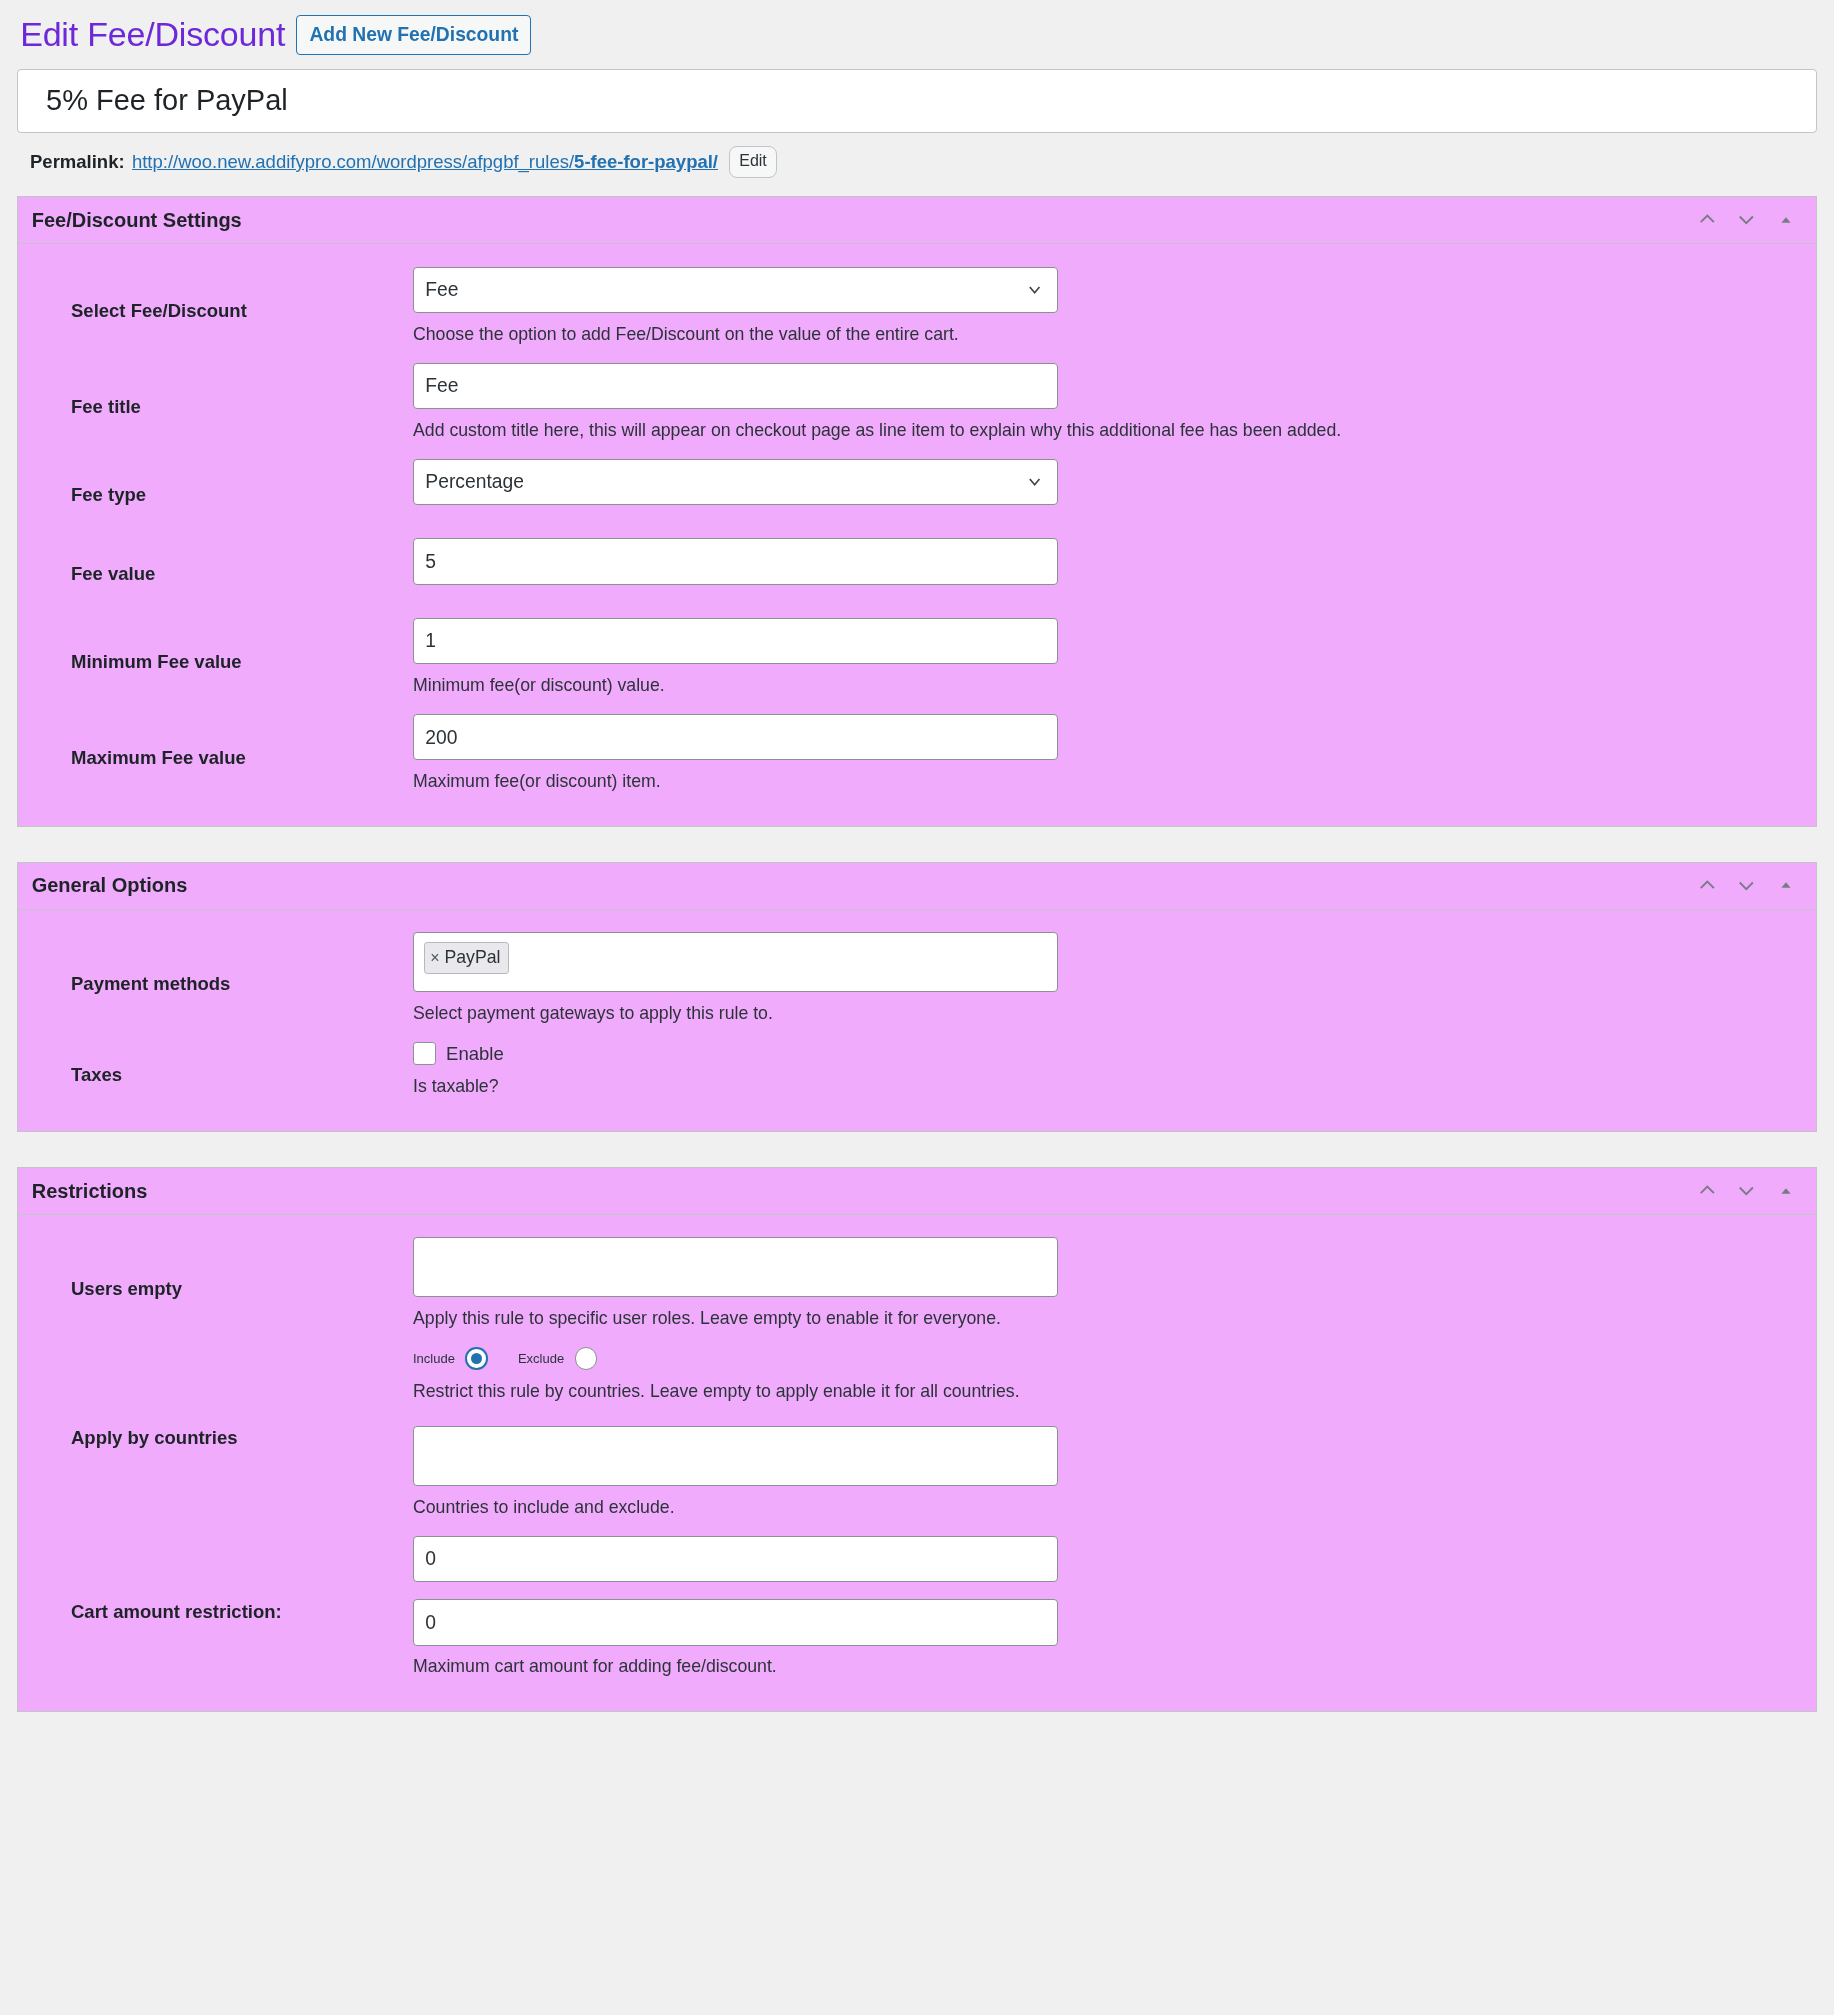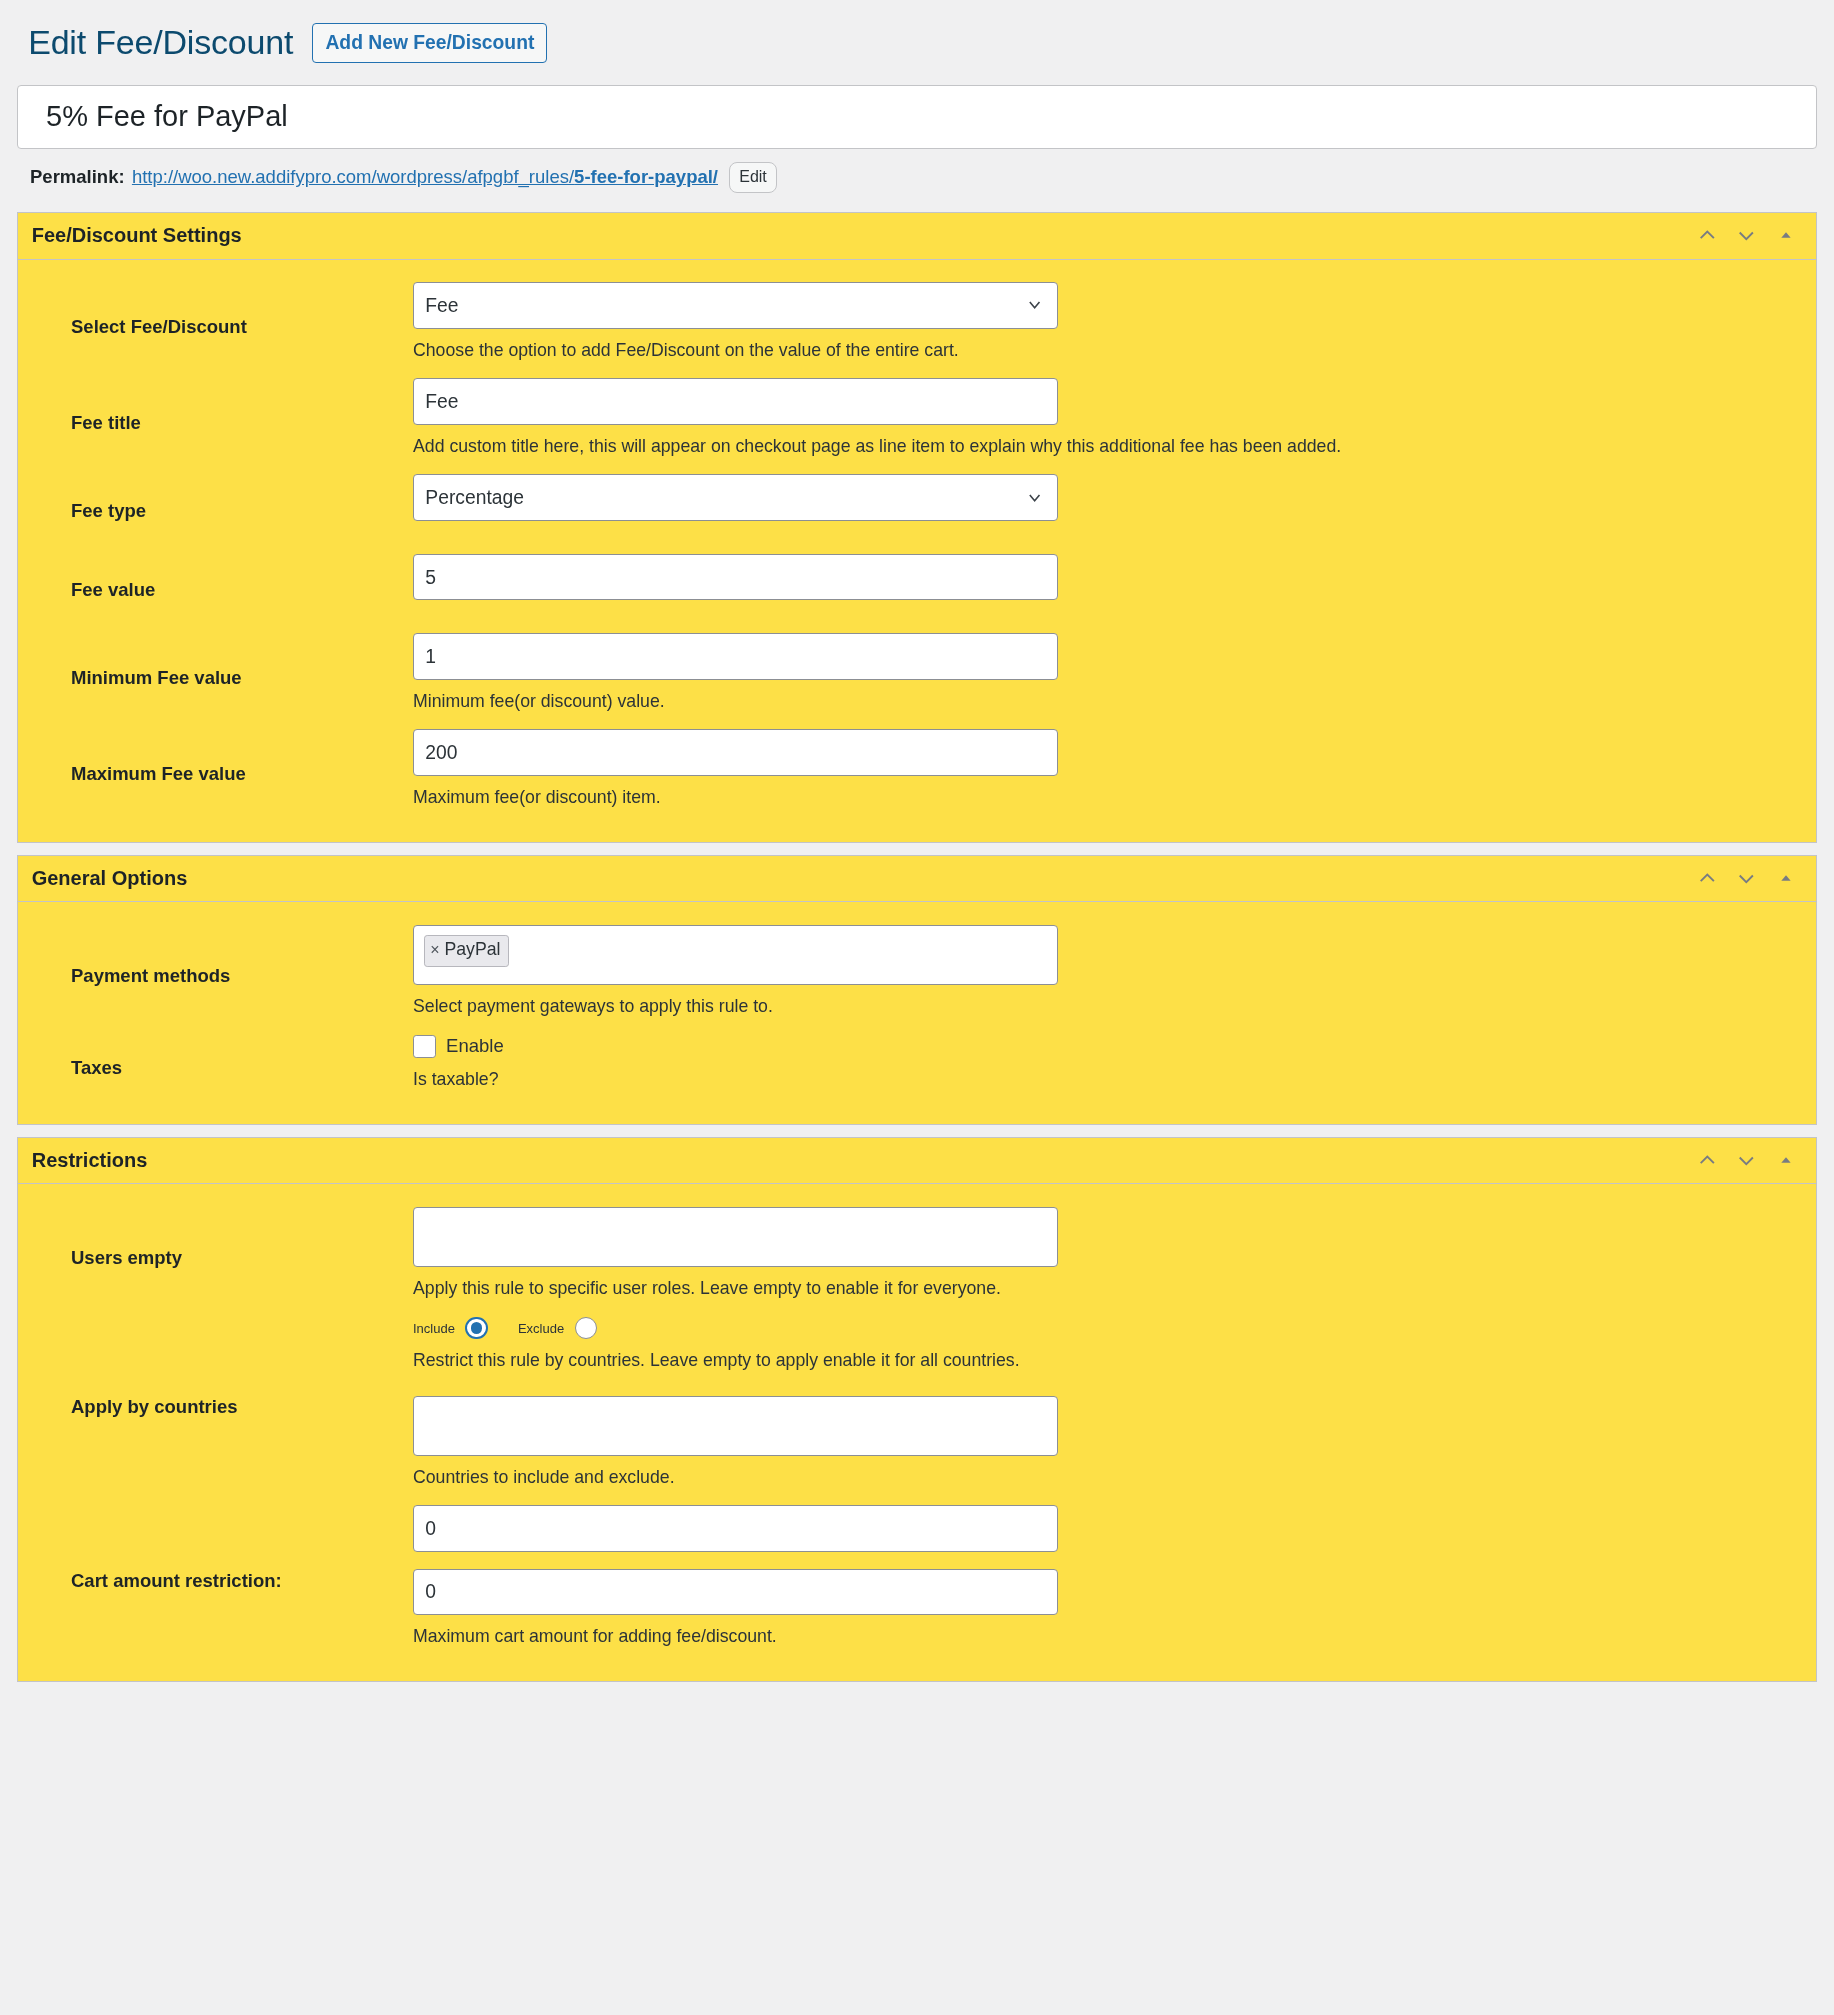--- a/index.html
+++ b/index.html
@@ -23,22 +23,22 @@
   .page-head {
     display: flex;
     align-items: center;
     gap: 11.3px;
     margin: 0 0 14.5px 3.2px;
   }
   .page-title {
     font-size: 34px;
     font-weight: 400;
     line-height: 1.15;
-    color: #0c4a6e;
-    margin: 8px;
+    color: #6d28d9;
+    margin: 0;
     letter-spacing: -0.2px;
   }
   .add-new-btn {
     display: inline-block;
     font-size: 19.3px;
     line-height: 1;
     padding: 8.5px 12px 9.7px 12px;
     border: 1.6px solid #2271b1;
     border-radius: 4px;
     background: #f6f7f7;
@@ -84,24 +84,24 @@
     padding: 6.4px 8.9px 7.3px 8.9px;
     border: 1.6px solid #c3c4c7;
     border-radius: 8px;
     background: #f6f7f7;
     color: #2c3338;
     cursor: pointer;
     margin-left: 4px;
   }
   
   .metabox {
-    background: #fde047;
+    background: #f0abfc;
     border: 1.6px solid #c3c4c7;
     border-radius: 0;
-    margin-bottom: 12px;
+    margin-bottom: 35px;
   }
   .metabox-head {
     display: flex;
     align-items: center;
     justify-content: space-between;
     padding: 10.5px 12px 11.3px 13.7px;
     border-bottom: 1.6px solid #c3c4c7;
   }
   .metabox-title {
     font-size: 20px;

